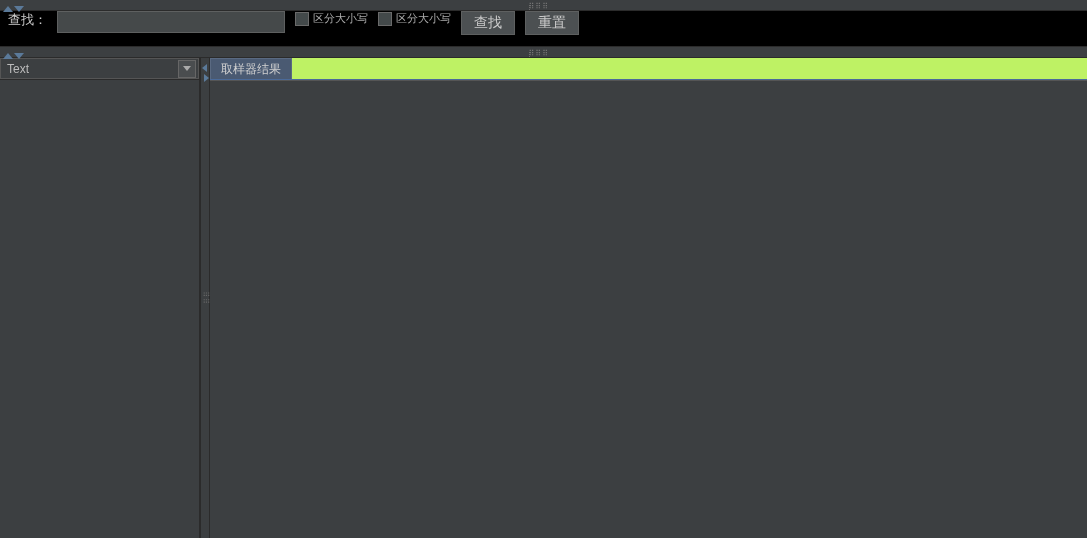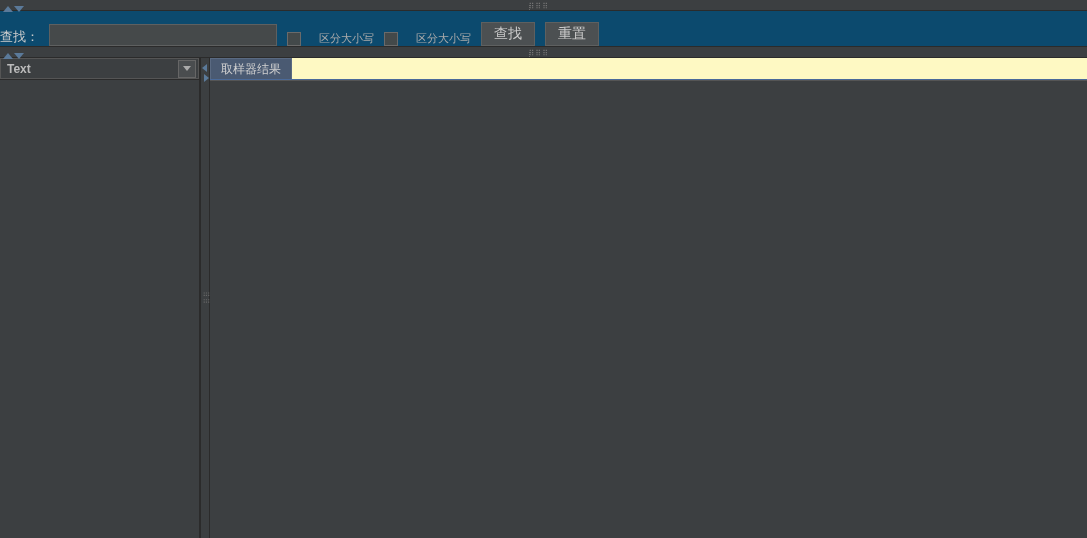--- a/index.html
+++ b/index.html
@@ -67,44 +67,44 @@
       display: inline-block;
       width: 0; height: 0;
       border-left: 5px solid transparent;
       border-right: 5px solid transparent;
       border-top: 6px solid #5b7a9a;
     }
     
     
     .search-row {
       height: 36px;
-      background: #0c4a6e;
-      display: flex;
-      align-items: flex-end;
-      padding: 0 0;
+      background: #000000;
+      display: flex;
+      align-items: flex-start;
+      padding: 0 8px;
       gap: 10px;
       border-bottom: 1px solid #2b2b2b;
     }
     .search-row .label {
       color: #cccccc;
       font-size: 13px;
     }
     .search-row input[type="text"] {
       width: 228px;
       height: 22px;
       background: #45494a;
       border: 1px solid #5e6060;
       color: #bbb;
       padding: 0 4px;
       outline: none;
     }
     .chk {
       display: flex;
       align-items: center;
-      gap: 18px;
+      gap: 4px;
     }
     .chk .box {
       width: 14px;
       height: 14px;
       background: #43494a;
       border: 1px solid #6a6a6a;
     }
     .chk span {
       font-size: 11px;
       color: #aaa;
@@ -129,21 +129,20 @@
     .left-panel {
       width: 200px;
       display: flex;
       flex-direction: column;
       border-right: 1px solid #2b2b2b;
     }
     .dropdown-row {
       height: 22px;
       display: flex;
       border-bottom: 1px solid #2b2b2b;
-      font-weight: bold;
     }
     .dropdown {
       flex: 1;
       background: #3c3f41;
       border: 1px solid #555;
       display: flex;
       align-items: center;
       padding: 0 6px;
       color: #bbb;
       justify-content: space-between;
@@ -211,21 +210,21 @@
     
     .right-panel {
       flex: 1;
       display: flex;
       flex-direction: column;
     }
     .tab-row {
       height: 22px;
       display: flex;
       border-bottom: 1px solid #4a6a9a;
-      background: #fef9c3;
+      background: #bef264;
     }
     .tab {
       padding: 3px 10px;
       background: #4a5a72;
       border: 1px solid #5a6a82;
       border-bottom: none;
       color: #d0d0d0;
       font-size: 12px;
       display: flex;
       align-items: center;

